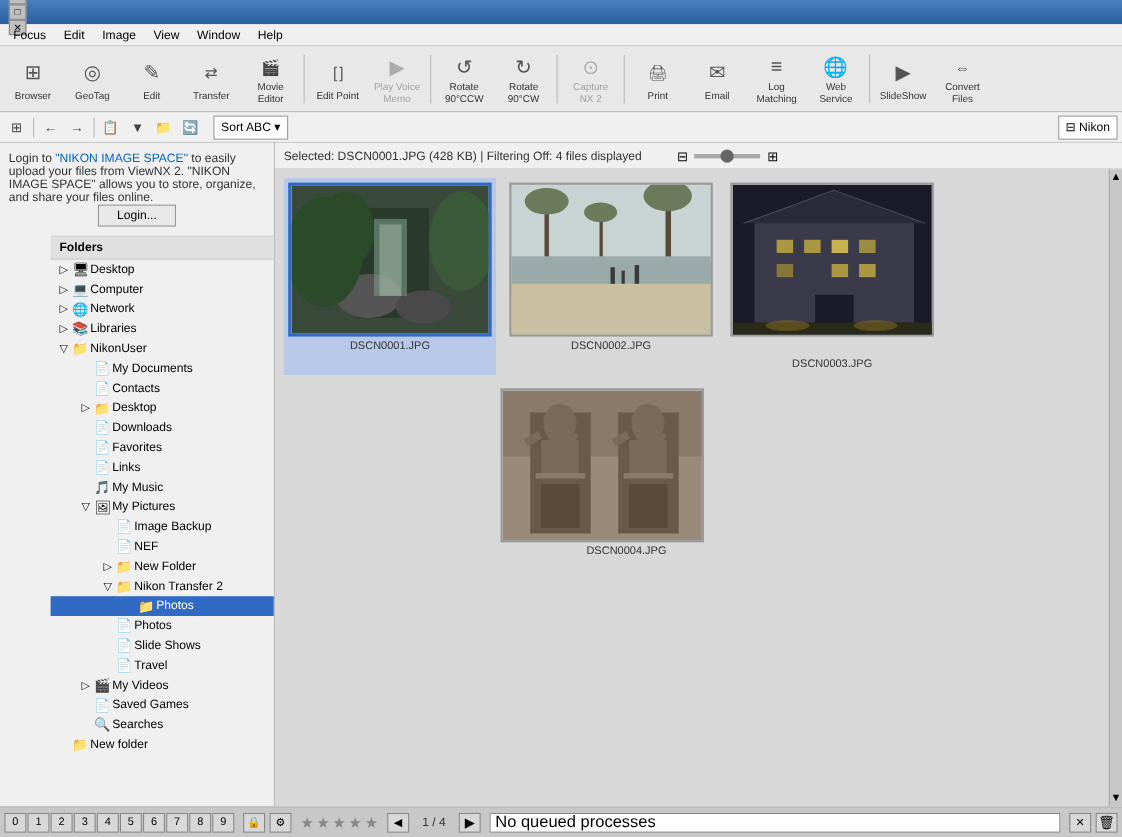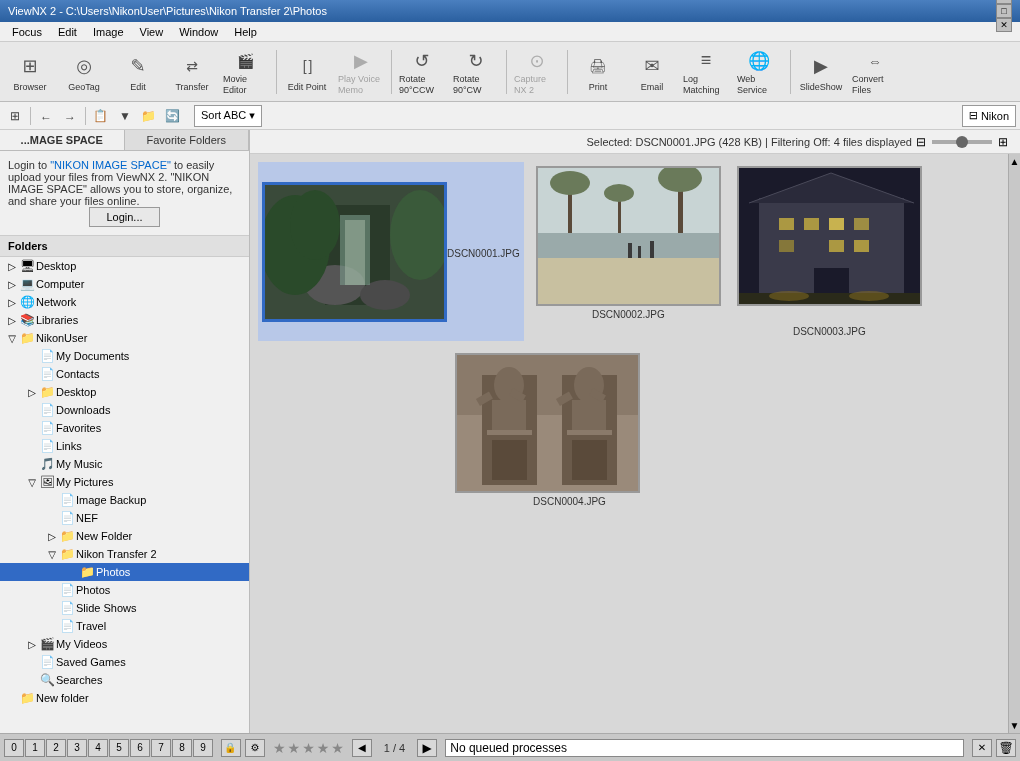--- a/index.html
+++ b/index.html
@@ -11,21 +11,21 @@
     
     
     #menu-bar { background: #f0f0f0; height: 20px; display: flex; align-items: center; padding: 0 4px; border-bottom: 1px solid #ccc; }
     .menu-item { padding: 2px 8px; font-size: 11px; cursor: pointer; color: #000; }
     
     
     #toolbar { background: #e8e8e8; height: 60px; display: flex; align-items: center; padding: 2px 4px; border-bottom: 1px solid #bbb; gap: 2px; }
     .toolbar-btn { display: flex; flex-direction: column; align-items: center; justify-content: center; width: 52px; height: 54px; cursor: pointer; font-size: 9px; color: #333; background: transparent; border: 1px solid transparent; padding: 2px; }
     .toolbar-icon { width: 32px; height: 32px; display: flex; align-items: center; justify-content: center; font-size: 18px; color: #555; }
     .toolbar-separator { width: 1px; height: 44px; background: #bbb; margin: 0 2px; }
-    .toolbar-label { font-size: 9px; line-height: 1.2; }
+    .toolbar-label { font-size: 9px; text-align: center; line-height: 1.2; }
     .toolbar-btn.disabled { opacity: 0.4; }
     
     
     #toolbar2 { background: #f0f0f0; height: 28px; display: flex; align-items: center; padding: 0 4px; border-bottom: 1px solid #ccc; gap: 2px; }
     .tb2-btn { height: 22px; width: 22px; display: flex; align-items: center; justify-content: center; cursor: pointer; border: 1px solid transparent; font-size: 12px; color: #444; }
     .sort-btn { display: flex; align-items: center; height: 22px; padding: 0 6px; border: 1px solid #999; background: white; cursor: pointer; font-size: 11px; gap: 2px; margin-left: 8px; }
     .tb2-sep { width: 1px; height: 18px; background: #bbb; margin: 0 2px; }
     .filter-btn { margin-left: auto; display: flex; align-items: center; gap: 3px; height: 22px; padding: 0 6px; border: 1px solid #999; background: white; cursor: pointer; font-size: 11px; }
     
     
@@ -38,66 +38,65 @@
     #panel-tabs { display: flex; background: #ddd; border-bottom: 1px solid #bbb; }
     .panel-tab { flex: 1; text-align: center; padding: 4px 2px; font-size: 11px; cursor: pointer; border-right: 1px solid #bbb; color: #333; }
     .panel-tab.active { background: #f0f0f0; font-weight: bold; }
     
     
     #image-space { padding: 8px; font-size: 11px; color: #333; flex-shrink: 0; }
     #image-space .link { color: #0066cc; cursor: pointer; }
     #login-btn { margin: 0 auto; display: block; padding: 3px 16px; background: #e8e8e8; border: 1px solid #999; cursor: pointer; font-size: 11px; }
     
     
-    #folders-section { flex: 1; overflow-y: auto; overflow-x: auto; }
+    #folders-section { flex: 1; overflow-y: auto; overflow-x: auto; padding-left: 46px; }
     #folders-header { padding: 4px 8px; font-weight: bold; font-size: 11px; background: #e0e0e0; border-bottom: 1px solid #ccc; border-top: 1px solid #ccc; }
     
     .tree-item { display: flex; align-items: center; padding: 1px 0; cursor: pointer; white-space: nowrap; }
     .tree-item.selected { background: #316ac5; color: white; }
     .tree-item.selected .tree-label { color: white; }
     .expand-btn { width: 16px; height: 16px; display: flex; align-items: center; justify-content: center; font-size: 10px; flex-shrink: 0; }
     .tree-icon { width: 16px; height: 14px; flex-shrink: 0; font-size: 12px; }
     .tree-label { font-size: 11px; color: #000; }
     
     
     #right-panel { flex: 1; display: flex; flex-direction: column; background: #e8e8e8; }
     
     
-    #status-bar { background: #f0f0f0; height: 24px; display: flex; align-items: center; padding: 0 8px; border-bottom: 1px solid #ccc; font-size: 11px; justify-content: flex-end; }
+    #status-bar { background: #f0f0f0; height: 24px; display: flex; align-items: center; padding: 0 8px; border-bottom: 1px solid #ccc; font-size: 11px; justify-content: flex-start; gap: 28px; }
     #status-text { color: #333; }
     #view-controls { display: flex; align-items: center; gap: 2px; }
     .view-btn { width: 18px; height: 18px; display: flex; align-items: center; justify-content: center; cursor: pointer; border: 1px solid transparent; font-size: 12px; }
     
     
     #image-grid { flex: 1; padding: 8px; display: flex; flex-wrap: wrap; align-content: flex-start; gap: 8px; overflow-y: auto; background: #d8d8d8; position: relative; }
     
     
     #bottom-bar { background: #c8c8c8; height: 28px; display: flex; align-items: center; padding: 0 4px; border-top: 1px solid #aaa; gap: 4px; }
     .bottom-btn { width: 20px; height: 18px; display: flex; align-items: center; justify-content: center; border: 1px solid #888; background: #d8d8d8; font-size: 10px; cursor: pointer; }
     .page-indicator { font-size: 11px; color: #333; padding: 0 8px; }
     .stars { display: flex; gap: 2px; }
     .star { font-size: 14px; color: #888; cursor: pointer; }
     .play-btn { width: 20px; height: 18px; display: flex; align-items: center; justify-content: center; border: 1px solid #888; background: #d8d8d8; font-size: 12px; cursor: pointer; }
-    .process-box { flex: 1; margin: 16px 4px; height: 18px; background: white; border: 1px solid #888; display: flex; align-items: center; padding: 0 4px; font-size: 12px; }
+    .process-box { flex: 1; margin: 16px 4px; height: 18px; background: white; border: 1px solid #888; display: flex; align-items: center; padding: 0 4px; font-size: 15px; }
     .delete-btn { width: 20px; height: 18px; display: flex; align-items: center; justify-content: center; border: 1px solid #888; background: #d8d8d8; font-size: 12px; cursor: pointer; }
     
     
     ::-webkit-scrollbar { width: 12px; }
     ::-webkit-scrollbar-track { background: #e0e0e0; }
     ::-webkit-scrollbar-thumb { background: #aaa; border: 1px solid #888; }
     
     .slider-container { display: flex; align-items: center; gap: 2px; }
     .slider { -webkit-appearance: none; width: 60px; height: 4px; background: #aaa; outline: none; }
     .slider::-webkit-slider-thumb { -webkit-appearance: none; width: 12px; height: 12px; background: #666; border-radius: 50%; cursor: pointer; }
   </style>
 </head>
 <body>
 
 <div id="title-bar">
-  <span>ViewNX 2 - C:\Users\NikonUser\Pictures\Nikon Transfer 2\Photos</span>
   <div>
     <div class="title-btn">─</div>
     <div class="title-btn">□</div>
     <div class="title-btn">✕</div>
   </div>
 </div>
 
 <div id="menu-bar">
     <div class="menu-item">Focus</div>
     <div class="menu-item">Edit</div>
@@ -195,24 +194,20 @@
   <div class="filter-btn">
     <span>⊟</span>
     <span>Nikon</span>
   </div>
 </div>
 
 <div id="main">
 
   <div id="left-panel">
 
-    <div id="panel-tabs">
-      <div class="panel-tab active">...MAGE SPACE</div>
-      <div class="panel-tab">Favorite Folders</div>
-    </div>
 
     <div id="image-space">
       <p>
         Login to <span class="link">"NIKON IMAGE SPACE"</span> to easily upload your files from ViewNX 2. "NIKON IMAGE SPACE" allows you to store, organize, and share your files online.
       </p>
       <button id="login-btn">Login...</button>
     </div>
 
     <div id="folders-section">
       <div id="folders-header">Folders</div>
@@ -381,21 +376,21 @@
         <div class="view-btn">⊟</div>
         <div class="slider-container">
           <input type="range" class="slider" min="0" max="100" value="50" style="">
         </div>
         <div class="view-btn">⊞</div>
       </div>
     </div>
 
     <div id="image-grid">
 
-      <div style="display: flex; flex-direction: row; align-items: center; cursor: pointer; background: #b8c8e8; padding: 4px;">
+      <div style="display: flex; flex-direction: column; align-items: center; cursor: pointer; background: #b8c8e8; padding: 4px;">
         <div style="width: 185px; height: 140px; border: 3px solid #316ac5; overflow: hidden;">
           <svg width="185" height="140" xmlns="http://www.w3.org/2000/svg">
             <rect width="185" height="140" fill="#3a4a3a"></rect>
             <rect x="60" y="20" width="65" height="100" fill="#2a3a2a"></rect>
 
             <ellipse cx="70" cy="100" rx="30" ry="20" fill="#555"></ellipse>
             <ellipse cx="120" cy="110" rx="25" ry="15" fill="#4a4a4a"></ellipse>
             <rect x="75" y="30" width="30" height="70" fill="#7a9a8a" opacity="0.6"></rect>
             <rect x="80" y="35" width="20" height="65" fill="#aabcaa" opacity="0.5"></rect>
 

